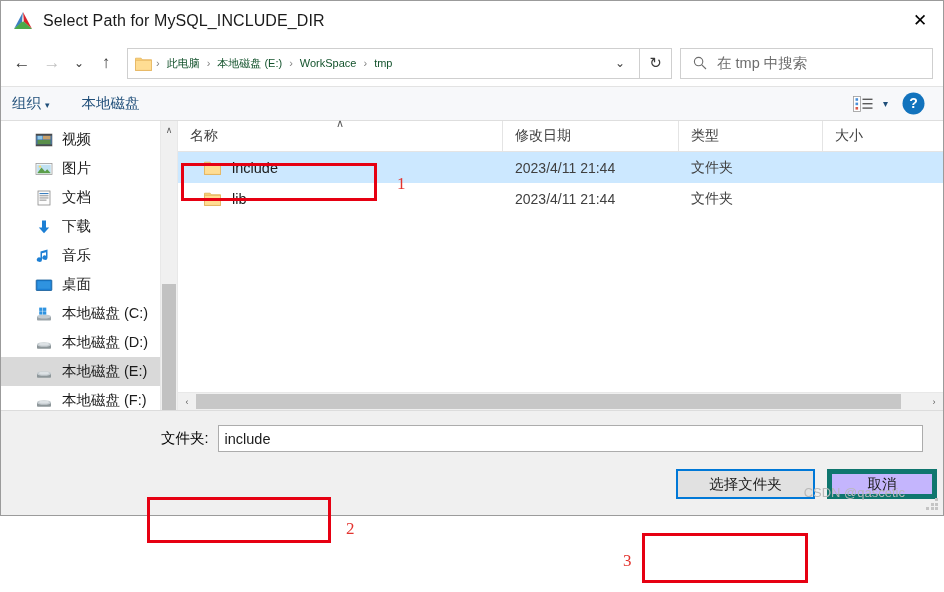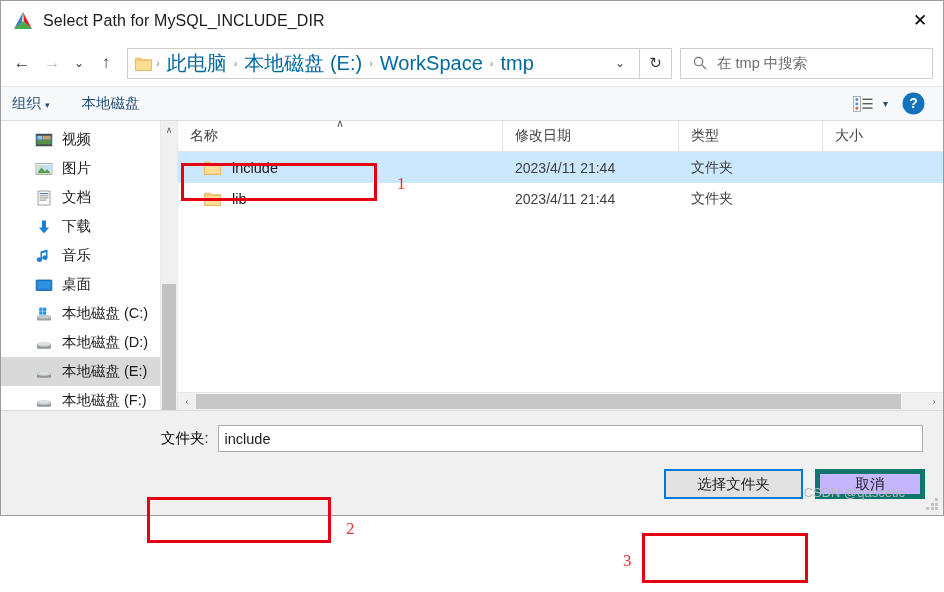--- a/index.html
+++ b/index.html
@@ -52,21 +52,21 @@
   .nav-btn.disabled { color: #c2c2c2; }
   .nav-btn.small { width: 24px; font-size: 12px; }
   .addressbar {
     flex: 1 1 auto; height: 31px; margin-left: 6px;
     border: 1px solid #cfcfcf; background: #fff;
     display: flex; align-items: center;
     padding: 0 2px 0 7px; min-width: 0;
   }
   .addr-folder-icon { width: 17px; height: 15px; flex: 0 0 17px; margin-right: 3px; }
   .crumb {
-    font-size: 20px; color: #0369a1; padding: 2px 6px;
+    font-size: 11px; color: #14532d; padding: 2px 6px;
     white-space: nowrap; cursor: default;
   }
   .crumb-sep { font-size: 11px; color: #808080; padding: 0 1px; user-select: none; }
   .addr-spacer { flex: 1 1 auto; }
   .addr-chevron { font-size: 12px; color: #444; padding: 0 12px; cursor: default; }
   .refresh-btn {
     width: 32px; height: 31px; flex: 0 0 32px;
     border: 1px solid #cfcfcf; border-left: none;
     display: flex; align-items: center; justify-content: center;
     background: #fff; font-size: 15px; color: #3b3b3b; cursor: default;
@@ -188,21 +188,21 @@
     display: flex; align-items: center; right: 20px;
   }
   .fn-label { font-size: 14.5px; color: #000000; margin-right: 9px; white-space: nowrap; }
   .fn-input {
     flex: 1 1 auto; height: 27px; background: #fff;
     border: 1px solid #acacac; padding: 0 6px;
     display: flex; align-items: center;
     font-size: 14.5px; color: #1b1b1b;
   }
   .btn-row {
-    position: absolute; right: 18px; top: 58px;
+    position: absolute; right: 6px; top: 58px;
     display: flex; align-items: center;
   }
   .btn {
     height: 30px; min-width: 120px; padding: 0 12px;
     display: flex; align-items: center; justify-content: center;
     font-size: 14.5px; color: #1b1b1b; cursor: default;
     background: #c4b5fd; border: 5px solid #0f766e;
   }
   .btn.primary {
     background: #e1e1e1; border: 1px solid #0078d7;

